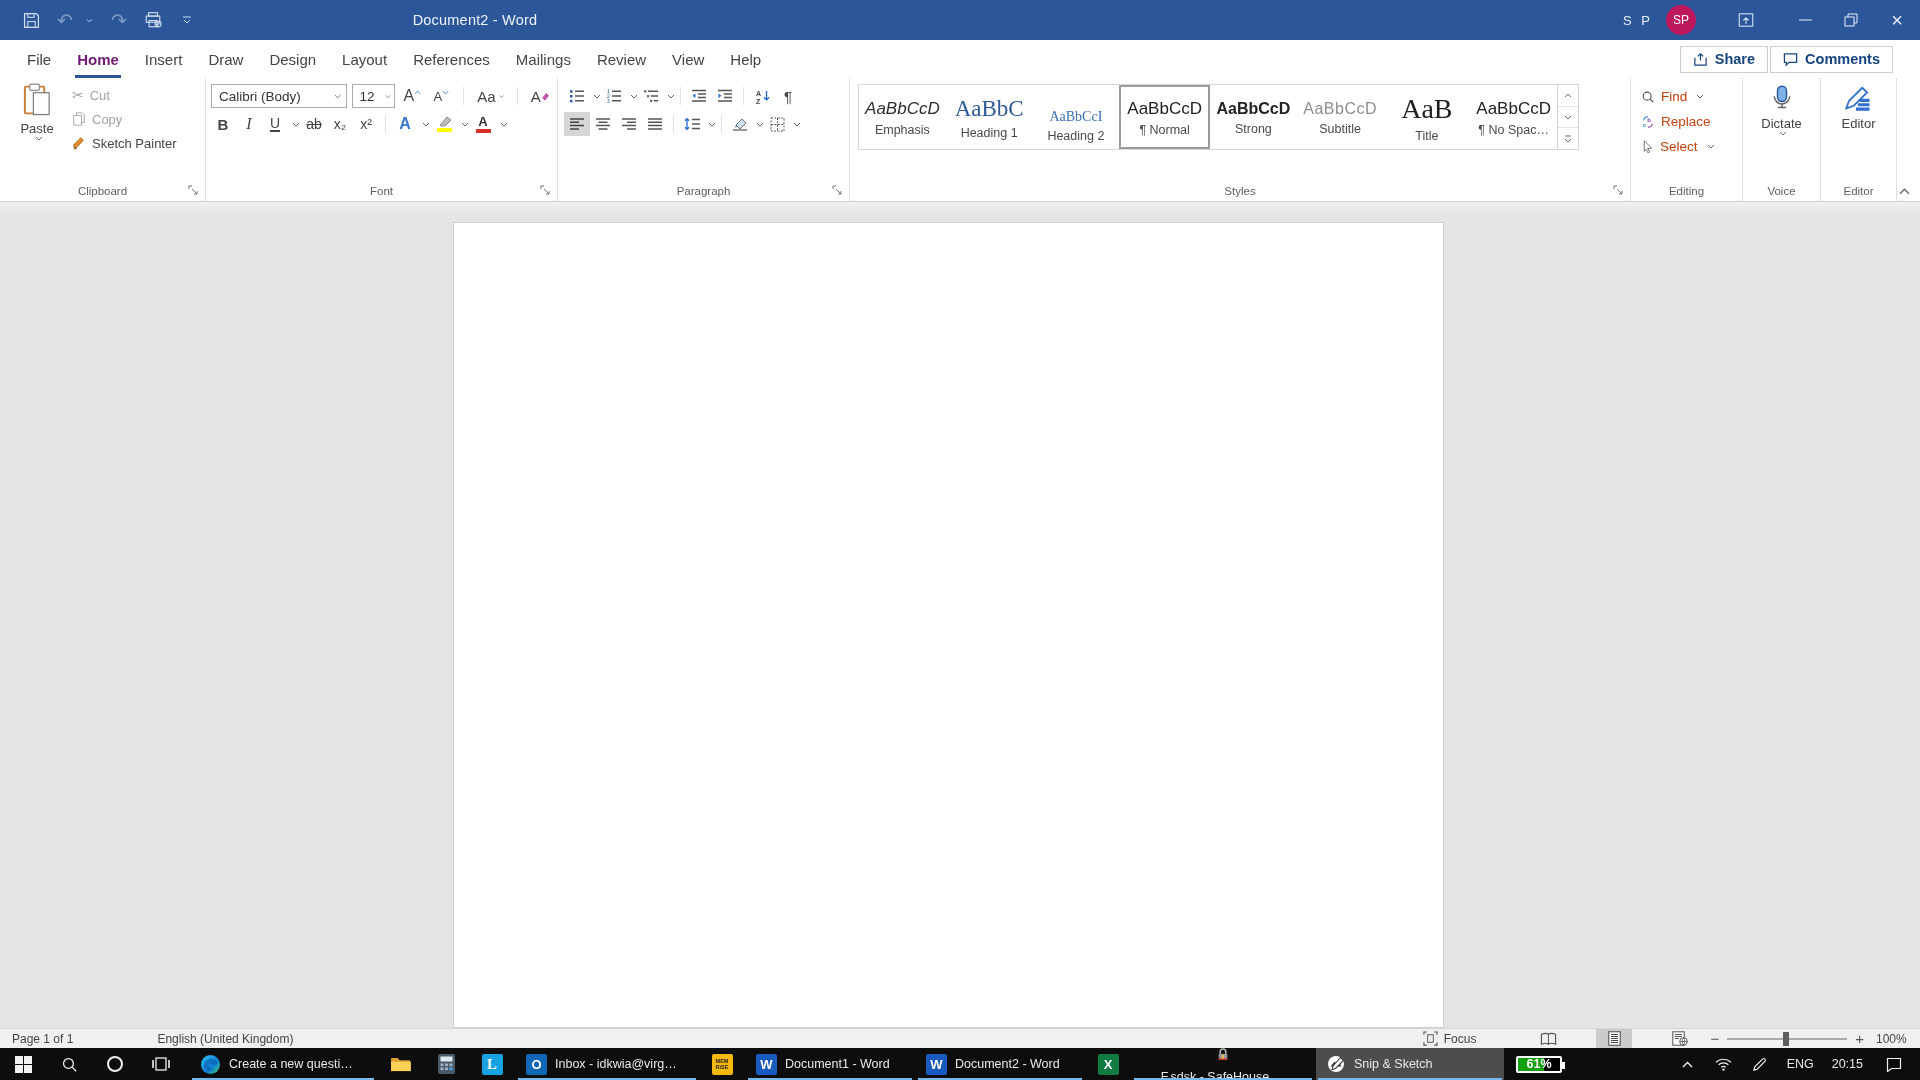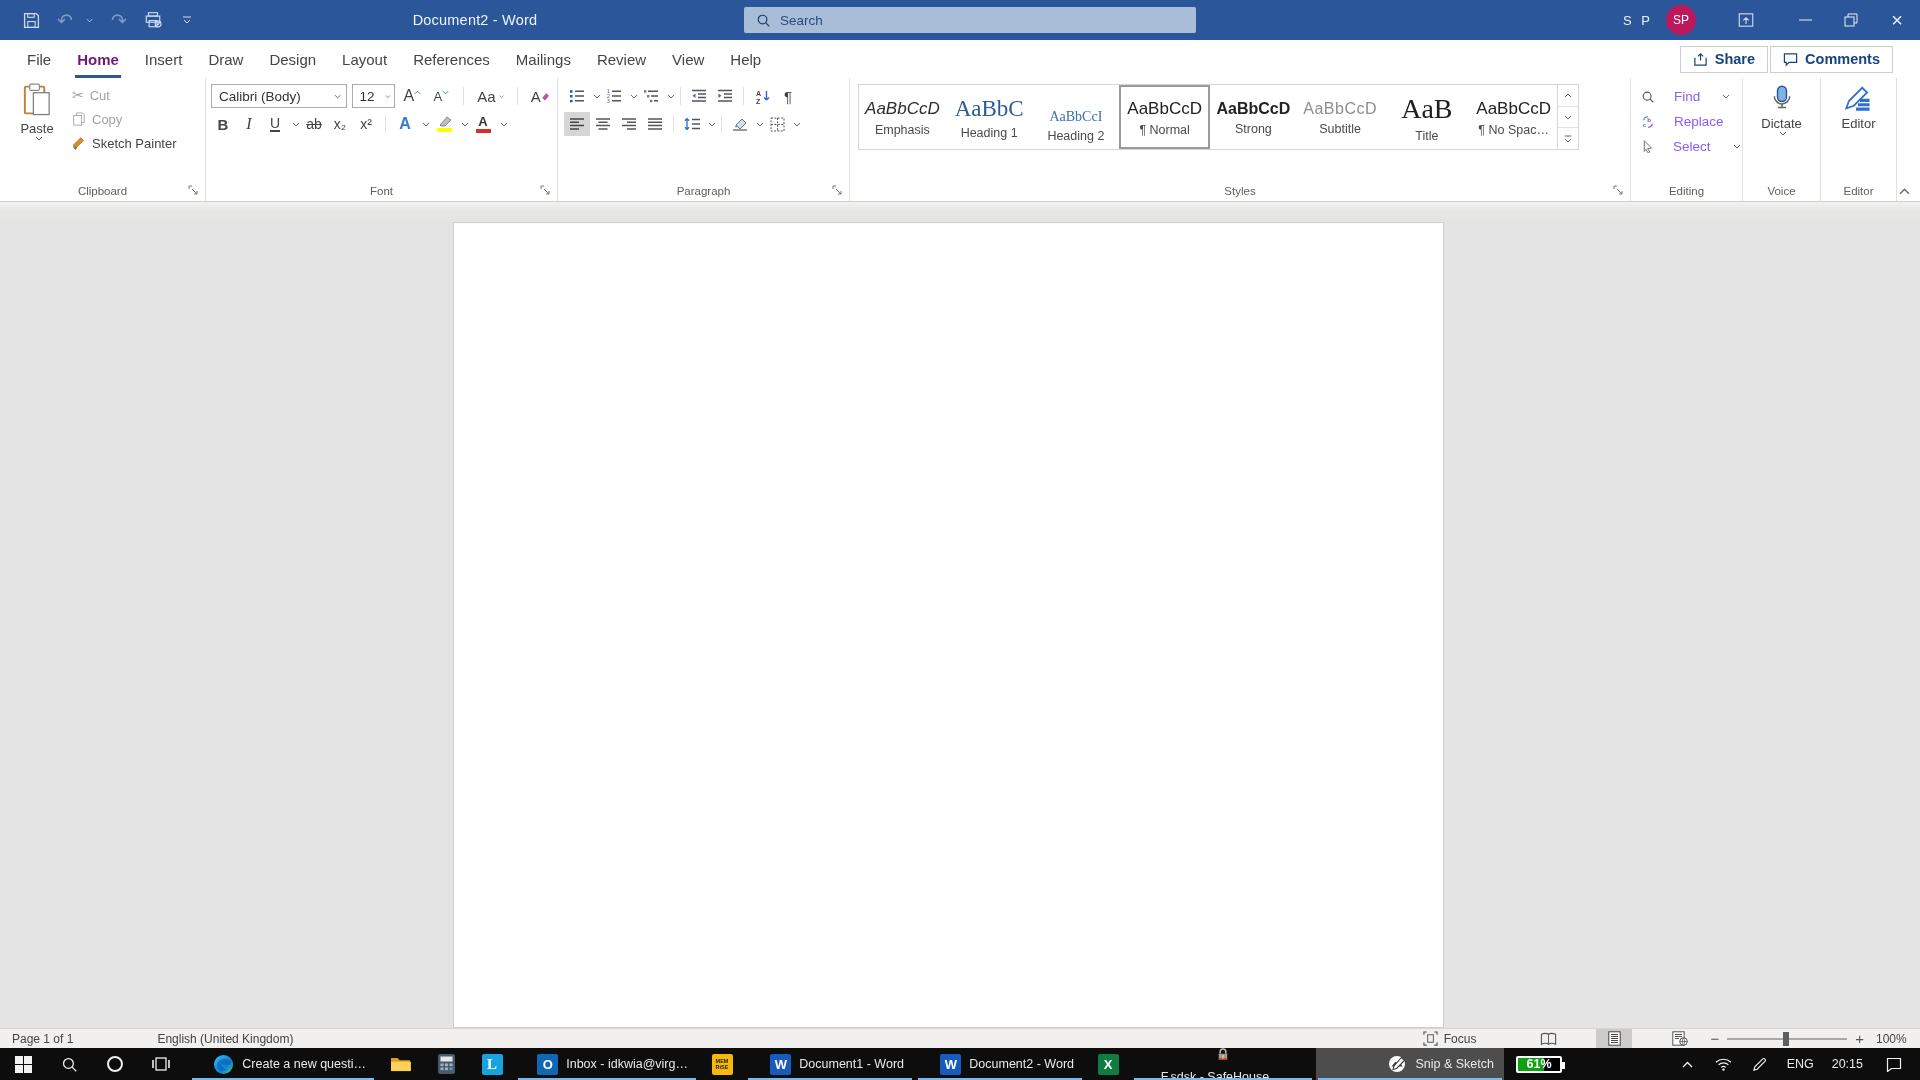--- a/index.html
+++ b/index.html
@@ -83,21 +83,21 @@
   .gitem { flex:1; display:flex; flex-direction:column; align-items:center; justify-content:center; gap:4px; padding-top:2px; }
   .gitem.selected { border:2px solid #9a9a9a; }
   .gprev { white-space:nowrap; }
   .gname { font-size:12.5px; color:#4a4a4a; }
   .gscroll { width:21px; height:66px; border:1px solid #d8d6d4; border-left:none; display:flex; flex-direction:column; }
   .gs-btn { flex:1; display:flex; align-items:center; justify-content:center; color:#666; border-bottom:1px solid #e2e2e2; }
   .gs-btn:last-child { border-bottom:none; }
 
   
   .ed-col { display:flex; flex-direction:column; padding:2px 6px 0 10px; }
-  .ed-row { height:25px; display:flex; align-items:center; gap:19px; font-size:13.5px; color:#8b5cf6; }
+  .ed-row { height:25px; display:flex; align-items:center; gap:6px; font-size:13.5px; color:#c2410c; }
   .bigbtn { width:64px; display:flex; flex-direction:column; align-items:center; color:#444; padding-top:3px; }
   .bigbtn .lbl { font-size:13px; margin-top:5px; }
   .ribbon-collapse { position:absolute; right:10px; bottom:6px; color:#666; }
 
   
   .docarea { position:absolute; top:202px; left:0; width:1920px; height:826px;
     background:linear-gradient(#f2f2f1 0px, #e7e7e6 9px, #e4e4e4 20px); }
   .page { position:absolute; left:453px; top:20px; width:991px; height:806px;
     background:#fff; border:1px solid #cfcfcf; }
 
@@ -113,21 +113,21 @@
   .sb-view.active { background:#cccbca; }
   .zoom-ctrl { display:flex; align-items:center; gap:8px; padding:0 12px; }
   .zoom-track { width:120px; height:2px; background:#a8a8a8; position:relative; }
   .zoom-thumb { position:absolute; left:56px; top:-6px; width:6px; height:14px; background:#5e5e5e; }
   .zoom-pct { width:44px; text-align:right; padding-right:14px; }
 
   
   .taskbar { position:absolute; top:1048px; left:0; width:1920px; height:32px; background:#0d0d0d;
     display:flex; align-items:stretch; color:#e9e9e9; }
   .tk-sys { width:46px; display:flex; align-items:center; justify-content:center; }
-  .tk-item { display:flex; align-items:center; gap:8px; padding:0 10px; position:relative; margin-right:2px; font-size:12.5px;justify-content:flex-end; }
+  .tk-item { display:flex; align-items:center; gap:8px; padding:0 10px; position:relative; margin-right:2px; font-size:12.5px; }
   .tk-item.open::after { content:""; position:absolute; left:2px; right:2px; bottom:0; height:2px; background:#76b9ed; }
   .tk-item.active { background:#4d4d4d; }
   .tk-label { max-width:130px; overflow:hidden; white-space:nowrap; }
   .appsq { width:21px; height:21px; border-radius:2px; display:flex; align-items:center; justify-content:center;
     color:#fff; font-weight:700; font-size:13px; flex:0 0 auto; }
   .memrise { background:#f6b80e; color:#1c1c1c; font-size:5.5px; font-weight:700; line-height:1.1;
     display:flex; flex-direction:column; align-items:center; justify-content:center; }
   .batt { width:52px; height:17px; border:2px solid #fff; border-radius:2px; position:relative;
     display:flex; align-items:center; justify-content:center; background:#000; }
   .batt::after { content:""; position:absolute; right:-5px; top:4px; width:3px; height:7px; background:#fff; }
@@ -166,27 +166,20 @@
         </svg>
     </span>
     <span class="qat-btn">
       <svg width="10" height="9" viewBox="0 0 10 9">
           <path d="M1 1h8" stroke="currentColor"></path>
           <path d="M2 4l3 3 3-3" fill="none" stroke="currentColor"></path>
         </svg>
     </span>
   </div>
   <div class="tb-title">Document2 - Word</div>
-  <div class="searchbox">
-    <svg width="15" height="15" viewBox="0 0 16 16">
-        <circle cx="7" cy="7" r="4.6" fill="none" stroke="currentColor" stroke-width="1.3"></circle>
-        <path d="M10.5 10.5L14.2 14.2" stroke="currentColor" stroke-width="1.3"></path>
-      </svg>
-    <input type="text" placeholder="Search" style="">
-  </div>
   <div class="tb-right">
     <span class="sp-text">S P</span>
     <span class="avatar">SP</span>
     <span class="ribbonopts">
       <svg width="18" height="18" viewBox="0 0 16 16">
           <rect x="2" y="2.5" width="12" height="11" fill="none" stroke="currentColor"></rect>
           <path d="M8 11.5V6M8 6L5.6 8.4M8 6l2.4 2.4" fill="none" stroke="currentColor"></path>
         </svg>
     </span>
     <span class="winbtn">

